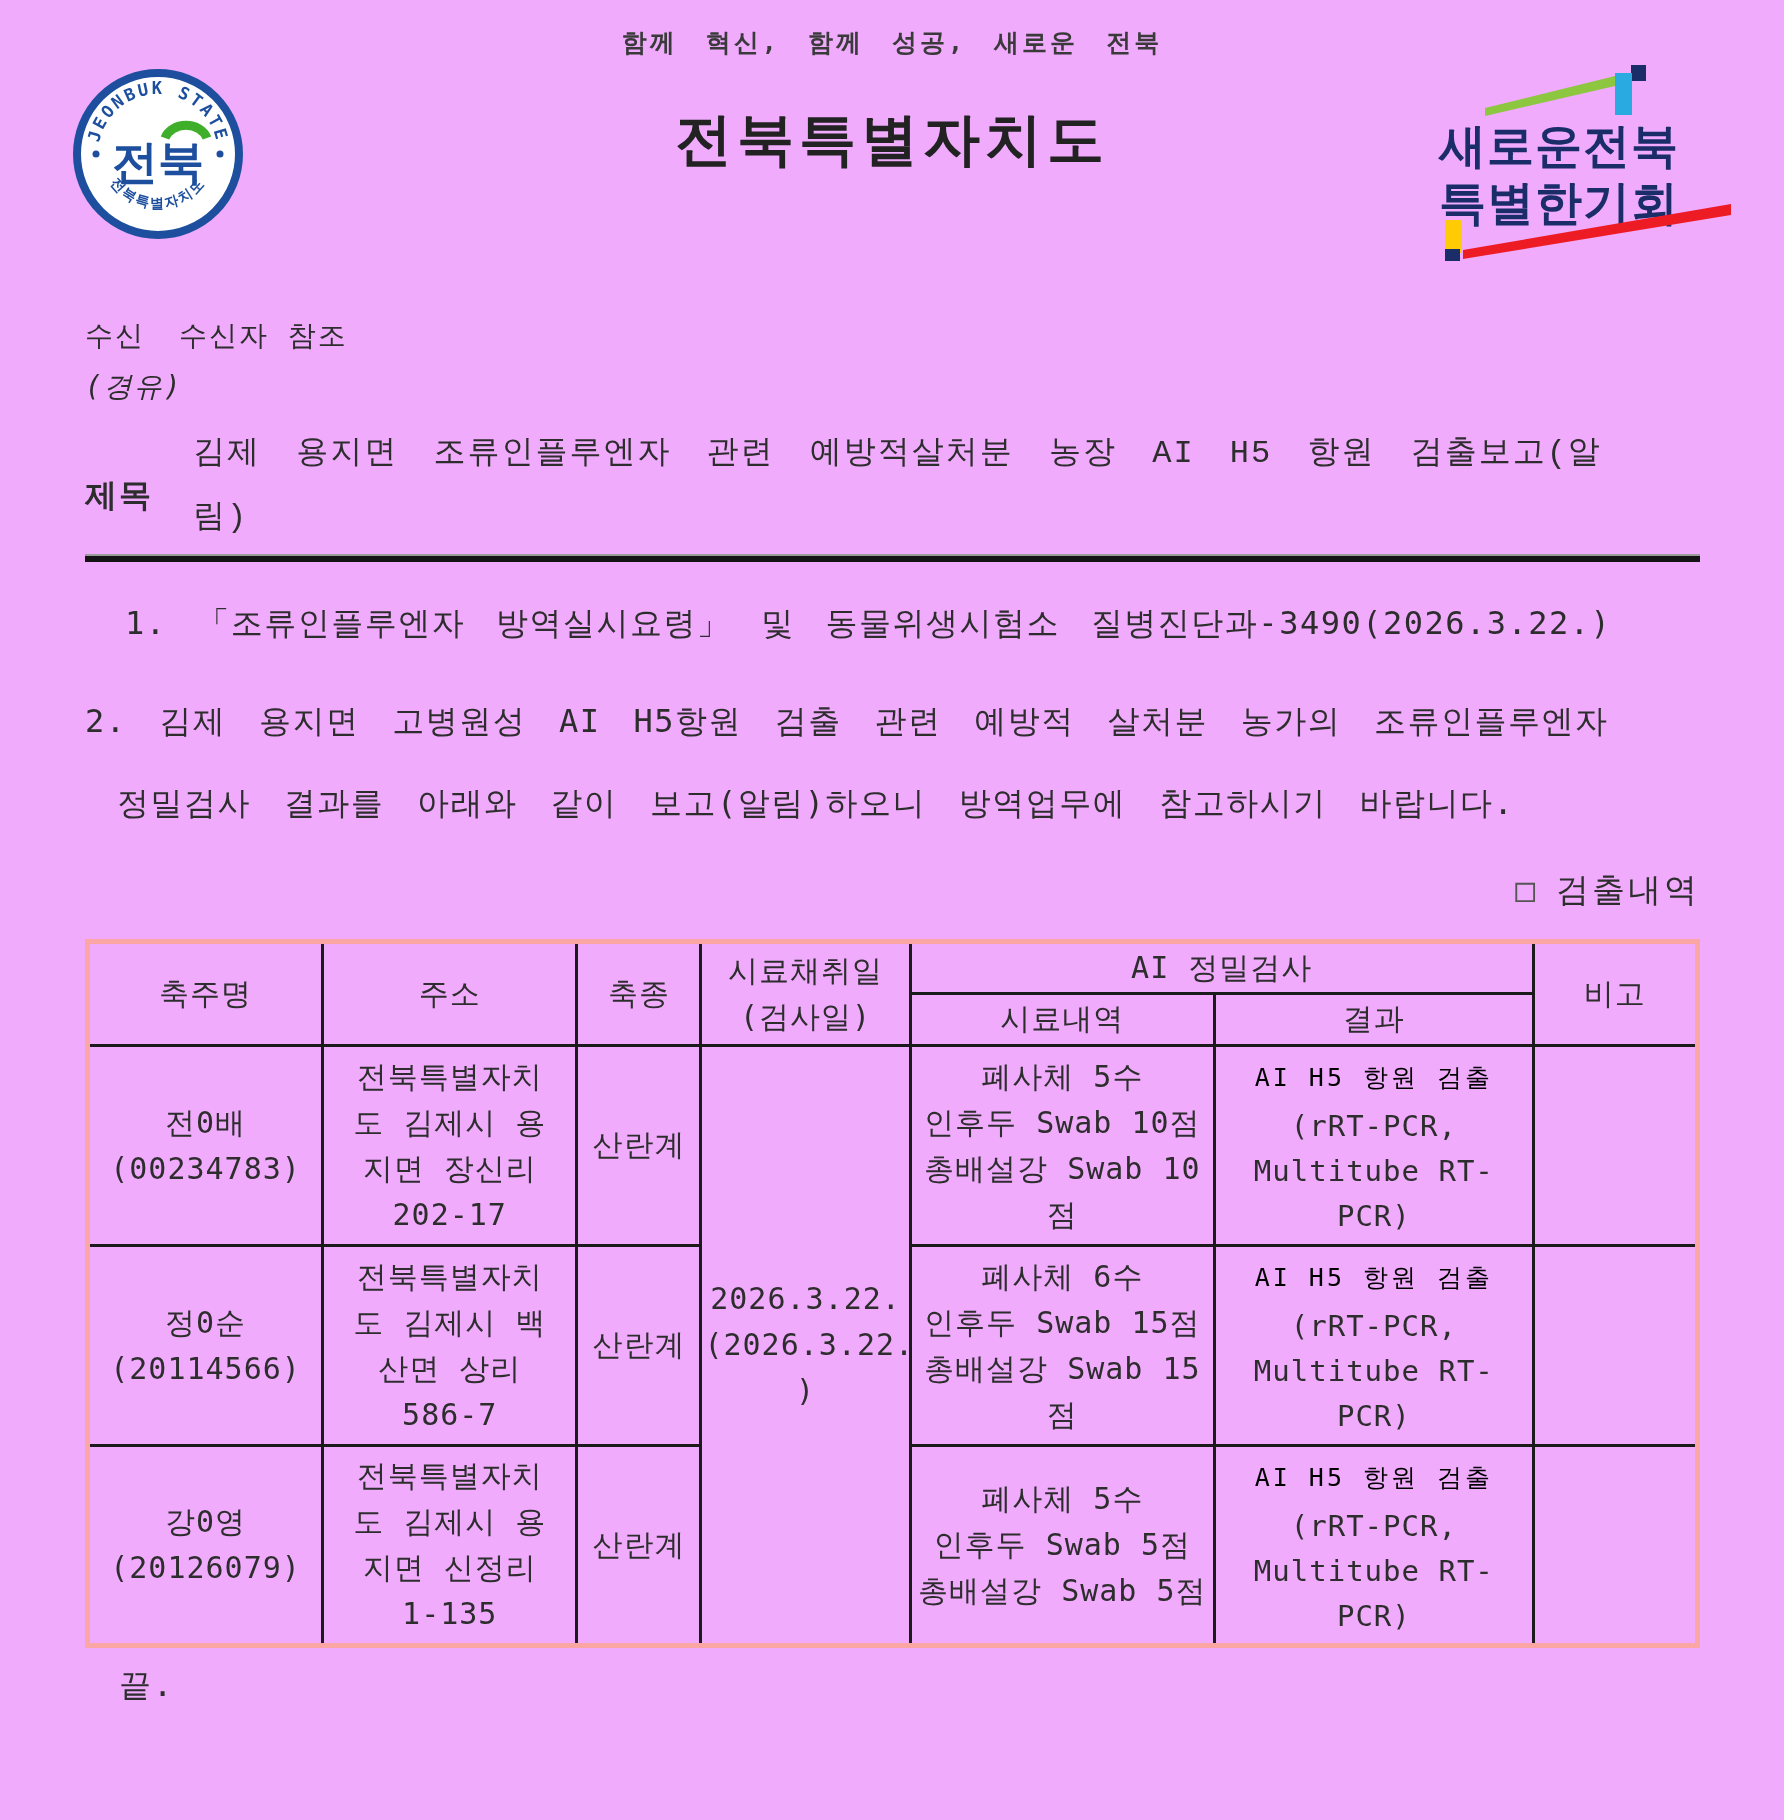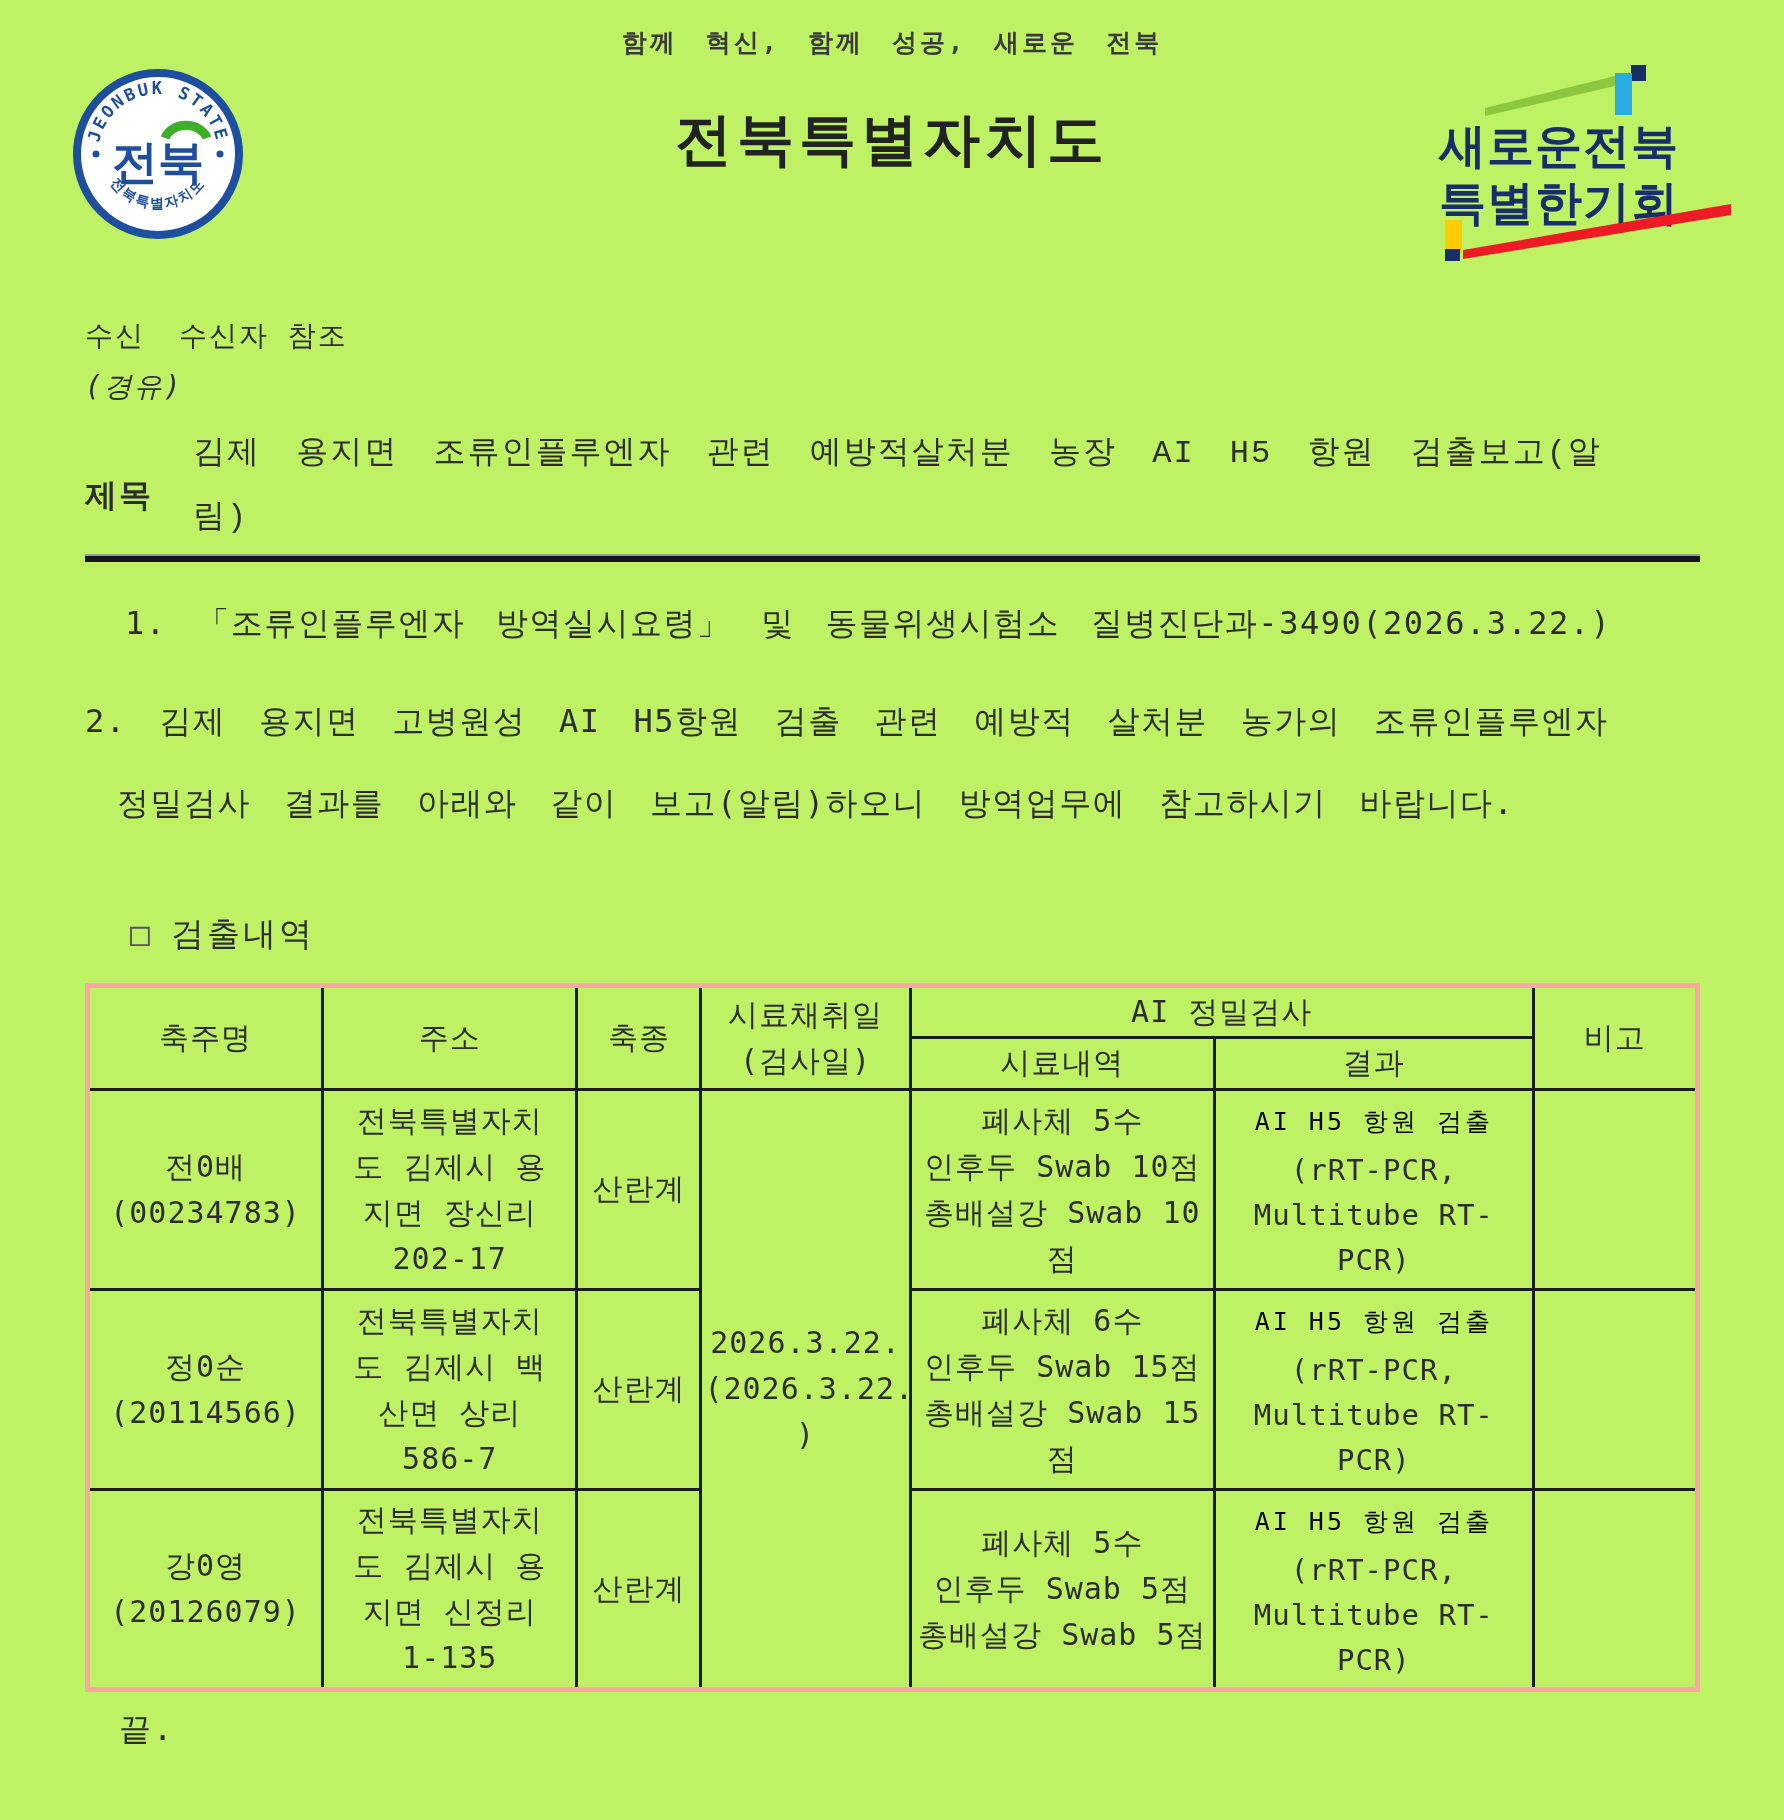--- a/index.html
+++ b/index.html
@@ -1,20 +1,20 @@
 <!DOCTYPE html>
 <html><head>
 <meta charset="utf-8">
 <style>
   * { margin:0; padding:0; box-sizing:border-box; }
   body { background:#ffffff; }
   .page {
     position:relative;
     width:1784px; height:1820px;
-    background:#bef264;
+    background:#f0abfc;
     font-family:"DejaVu Sans Mono","Liberation Sans",sans-serif;
     color:#2d2d2d;
     overflow:hidden;
   }
   .slogan {
     position:absolute; top:26px; left:0; width:100%;
     text-align:center; font-size:25px; font-weight:600;
     letter-spacing:3px; word-spacing:10px; color:#3a3a3a;
   }
   .seal { position:absolute; left:72px; top:68px; }
@@ -35,21 +35,21 @@
   .subject-label { width:108px; font-size:32px; letter-spacing:2px; align-self:center; padding-top:20px;font-weight:bold; }
   .subject-text { flex:1; font-size:32px; letter-spacing:2px; word-spacing:14px; line-height:64px;font-family:Liberation Mono, monospace; }
   .subject-rule { margin-top:4px; height:4px; border-top:2px solid #9a9a9a; border-bottom:6px solid #141414; }
 
   .para { font-size:32px; letter-spacing:1.5px; }
   .para1 { margin-top:26px; line-height:70px; word-spacing:10px;margin-left:40px; }
   .para1 .cont { padding-left:50px; }
   .para2 { margin-top:22px; line-height:82px; word-spacing:12px; }
   .para2 .cont { padding-left:32px; }
 
-  .section-head { margin-top:68px; padding-left:45px; font-size:33px; letter-spacing:3px; }
+  .section-head { margin-top:24px; padding-left:45px; font-size:33px; letter-spacing:3px;text-align:right; }
   .section-head .marker { margin-right:18px; color:#555; }
 
   table.det {
     margin-top:26px; width:1615px;
     border-collapse:collapse; table-layout:fixed;
     border:5px solid #fca5a5;
   }
   table.det th, table.det td {
     border:3px solid #1b1b1b;
     text-align:center; vertical-align:middle;

